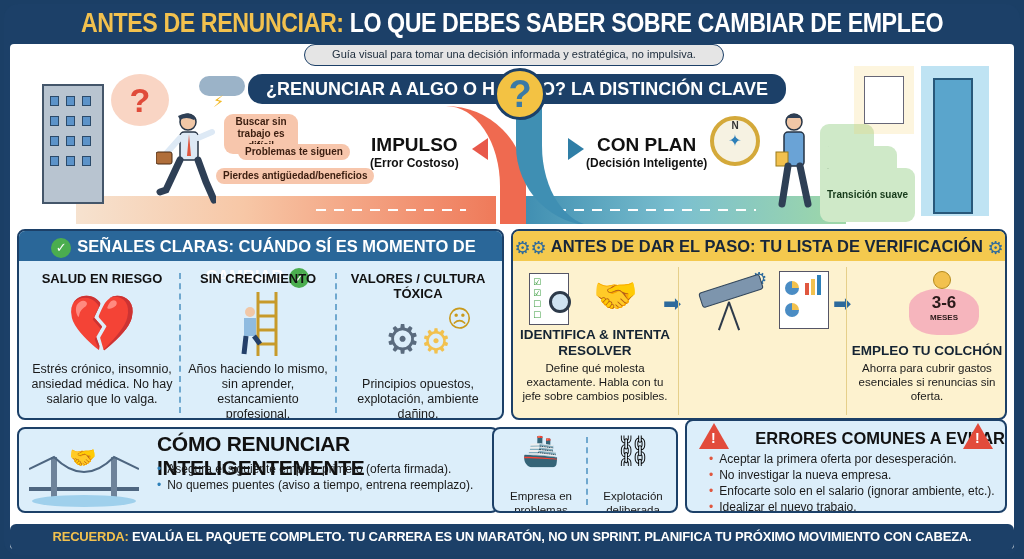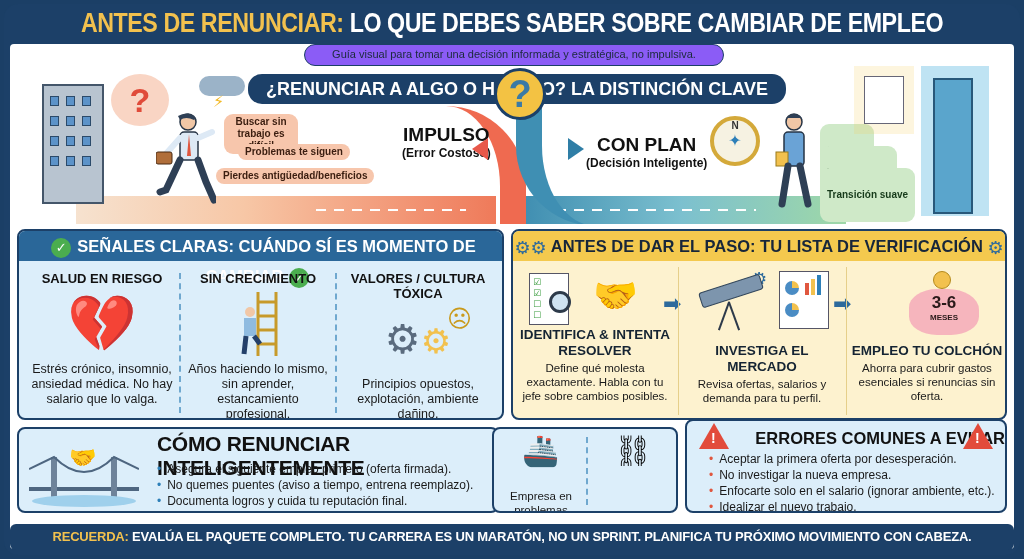--- a/index.html
+++ b/index.html
@@ -2,21 +2,21 @@
 <html><head>
 <meta charset="utf-8">
 <style>
   * { box-sizing: border-box; margin: 0; padding: 0; }
   html, body { width: 1024px; height: 559px; overflow: hidden; background: #1b3f66; }
   body { font-family: "Liberation Sans", "DejaVu Sans", sans-serif; position: relative; }
   .frame { position: absolute; left: 4px; top: 4px; width: 1016px; height: 551px; background: #1c4068; border-radius: 14px; }
   .title { position: absolute; left: 0; top: 4px; width: 1016px; text-align: center; font-weight: bold; font-size: 27px; letter-spacing: -0.5px; color: #fff; font-family: "Liberation Sans", sans-serif; transform: scaleX(0.86); transform-origin: center; }
   .title .accent { color: #f2c14e; }
   .canvas { position: absolute; left: 6px; top: 40px; width: 1004px; height: 505px; background: #ffffff; border-radius: 4px; }
-  .subtitle { position: absolute; left: 300px; top: 40px; width: 420px; height: 22px; background: #8b5cf6; border: 1.5px solid #1c4068; border-radius: 11px; font-size: 11px; color: #1a2a3a; text-align: center; line-height: 19px; z-index: 3; }
+  .subtitle { position: absolute; left: 300px; top: 40px; width: 420px; height: 22px; background: #e5e5e5; border: 1.5px solid #1c4068; border-radius: 11px; font-size: 11px; color: #1a2a3a; text-align: center; line-height: 19px; z-index: 3; }
 
   
   .hero { position: absolute; left: 16px; top: 66px; width: 992px; height: 158px; overflow: hidden; }
   .road-red { position: absolute; left: 60px; top: 130px; width: 420px; height: 28px; background: linear-gradient(90deg,#f6e2cf 0%,#f7c7a6 40%,#ef7a5a 100%); }
   .road-blue { position: absolute; left: 500px; top: 130px; width: 330px; height: 28px; background: linear-gradient(90deg,#3d8cb0 0%,#7cc0cf 50%,#9fd8a7 100%); }
   .dash { position: absolute; height: 2px; background: #fff; }
   .q-banner { position: absolute; left: 232px; top: 8px; width: 538px; height: 30px; background: #1c4068; border-radius: 14px; color: #fff; font-weight: bold; font-size: 18px; line-height: 30px; z-index: 2; }
   .q-banner .left { position: absolute; left: 18px; }
   .q-banner .right { position: absolute; right: 18px; }
   .q-circle { position: absolute; left: 478px; top: 2px; width: 52px; height: 52px; background: #f3c243; border: 3px solid #1c4068; border-radius: 50%; text-align: center; line-height: 46px; font-size: 38px; font-weight: bold; color: #3b7aa5; z-index: 4; }
@@ -133,21 +133,21 @@
     <path d="M24 48 L10 78 L4 80 M42 48 L50 70 L58 88" stroke="#2e3f55" stroke-width="7" fill="none" stroke-linecap="round"></path>
     <path d="M24 26 L8 44" stroke="#dde9f5" stroke-width="6" stroke-linecap="round"></path>
     <rect x="0" y="40" width="16" height="12" rx="2" fill="#b06e3a" stroke="#4a2a12"></rect>
     <path d="M42 26 L56 20" stroke="#dde9f5" stroke-width="6" stroke-linecap="round"></path>
   </svg>
 
   <div class="bubble-red" style="left:208px;top:48px;width:74px;">Buscar sin trabajo es difícil</div>
   <div class="bubble-red" style="left:222px;top:78px;">Problemas te siguen</div>
   <div class="bubble-red" style="left:200px;top:102px;">Pierdes antigüedad/beneficios</div>
 
-  <div class="path-label" style="left:354px;top:58px;margin-left:32px;">
+  <div class="path-label" style="left:354px;top:68px;">
     <span class="big">IMPULSO</span>
     <span class="small">(Error Costoso)</span>
   </div>
   <div class="arrow-red" style="left:456px;top:72px;"></div>
 
   <div class="q-banner">
     <span class="left">¿RENUNCIAR A ALGO O HACIA</span>
     <span class="right">ALGO? LA DISTINCIÓN CLAVE</span>
   </div>
   <div class="q-circle">?</div>
@@ -229,24 +229,20 @@
     <div style="position:absolute;left:24px;top:30px;width:2px;height:30px;background:#2d3a4a;transform:rotate(20deg);"></div>
     <div style="position:absolute;left:34px;top:30px;width:2px;height:30px;background:#2d3a4a;transform:rotate(-20deg);"></div>
     <div style="position:absolute;left:80px;top:0;width:50px;height:58px;background:#fff;border:1.5px solid #556;"></div>
     <div style="position:absolute;left:86px;top:10px;width:14px;height:14px;border-radius:50%;background:conic-gradient(#f2c14e 0 25%,#4a8cc4 25% 100%);"></div>
     <div style="position:absolute;left:86px;top:32px;width:14px;height:14px;border-radius:50%;background:conic-gradient(#f2c14e 0 25%,#4a8cc4 25% 100%);"></div>
     <div style="position:absolute;left:106px;top:12px;width:4px;height:12px;background:#e0573f;"></div>
     <div style="position:absolute;left:112px;top:8px;width:4px;height:16px;background:#f2c14e;"></div>
     <div style="position:absolute;left:118px;top:4px;width:4px;height:20px;background:#2d7fb8;"></div>
   </div>
   <div class="flow-arrow" style="left:320px;top:60px;">➡</div>
-  <div class="c-col" style="left:168px;width:162px;top:112px;">
-    <div class="c-title">INVESTIGA EL MERCADO</div>
-    <div class="c-text">Revisa ofertas, salarios y demanda para tu perfil.</div>
-  </div>
   <div class="vdiv-y" style="left:333px;"></div>
   <div class="coin"></div>
   <div class="piggy">
     <span class="n">3-6</span>
     <span class="m">MESES</span>
   </div>
   <div class="c-col" style="left:338px;width:152px;top:112px;">
     <div class="c-title">EMPLEO TU COLCHÓN</div>
     <div class="c-text">Ahorra para cubrir gastos esenciales si renuncias sin oferta.</div>
   </div>
@@ -258,31 +254,31 @@
     <rect x="22" y="18" width="6" height="40" fill="#6e839a"></rect>
       <rect x="82" y="18" width="6" height="40" fill="#6e839a"></rect>
     <path d="M0 30 Q25 18 25 18 Q55 48 85 18 Q110 30 110 30" stroke="#4e6680" stroke-width="2" fill="none"></path>
     <ellipse cx="55" cy="62" rx="52" ry="6" fill="#9fd0ec"></ellipse>
     <text x="40" y="26" font-size="22">🤝</text>
   </svg>
   <div class="smart-title">CÓMO RENUNCIAR INTELIGENTEMENTE</div>
   <ul>
     <li>Asegura el siguiente empleo primero (oferta firmada).</li>
     <li>No quemes puentes (aviso a tiempo, entrena reemplazo).</li>
-    <li>Documenta logros y cuida tu reputación final.</li>
   </ul>
 </div>
 <div class="panel smart-side">
   <div class="side-col" style="left:4px;">
     <div style="font-size:30px;line-height:44px;">🚢</div>
     <div class="side-text">Empresa en problemas</div>
   </div>
   <div class="vdiv" style="left:92px;top:8px;height:68px;"></div>
   <div class="side-col" style="left:96px;">
     <div style="font-size:30px;line-height:44px;">⛓</div>
+    <div class="side-text">Explotación deliberada</div>
   </div>
 </div>
 
 <div class="panel errors">
   <div class="warn" style="left:12px;">
       <span>!</span>
     </div>
   <div class="err-title">ERRORES COMUNES A EVITAR</div>
   <div class="warn" style="right:12px;">
       <span>!</span>

